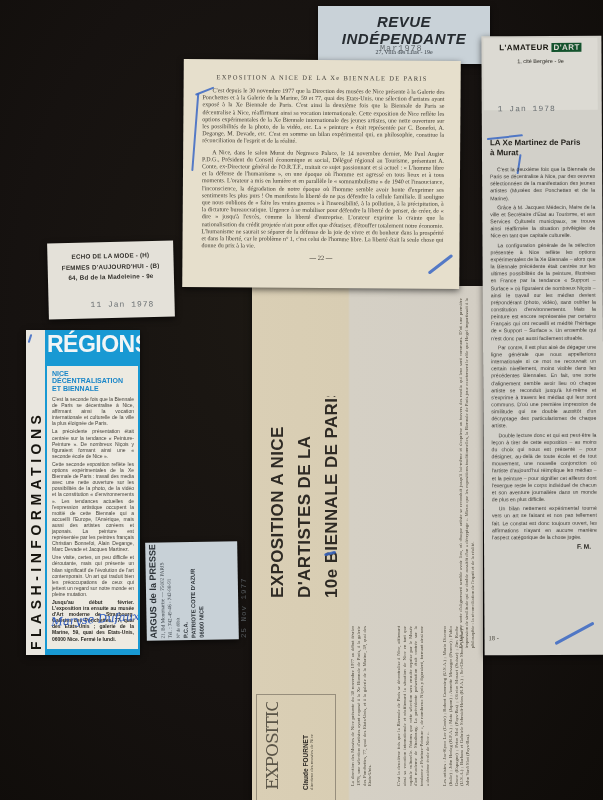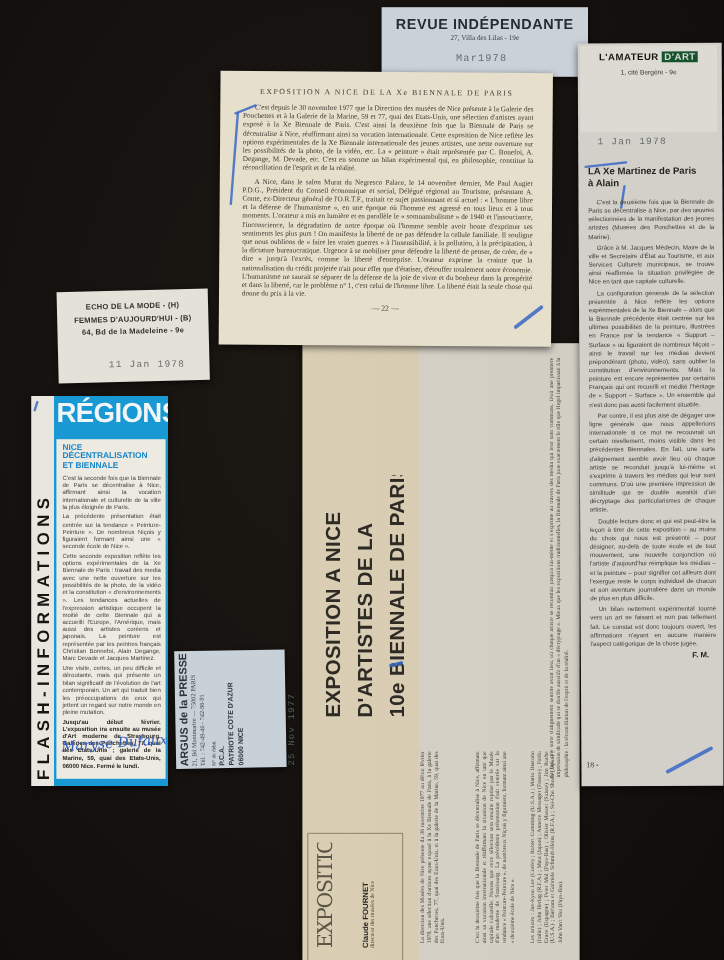--- a/index.html
+++ b/index.html
@@ -28,21 +28,21 @@
   .revart{left:183px;top:60px;width:277px;height:228px;background:#e6dfcc;transform:rotate(.4deg);
     padding:0;color:#3b372e;}
   .revart .tt{margin-top:14px;text-align:center;font-size:6.5px;letter-spacing:1.3px;color:#44403a;}
   .revart .bd{margin:7px 16px 0 19px;font-size:6px;line-height:7.2px;}
   .revart .bd p{text-indent:10px;margin-bottom:4px;}
   .revart .pg{text-align:center;font-size:6.5px;margin-top:2px;color:#45413a;}
 
   
   .revlab{left:318px;top:6px;width:172px;height:58px;background:#c9d2d8;color:#272c31;}
   .revlab .t1{margin-top:7px;text-align:center;font-family:"Liberation Sans",sans-serif;
-    font-weight:700;font-size:12px;letter-spacing:.5px;}
+    font-weight:700;font-size:15px;letter-spacing:.5px;font-style:italic;}
   .revlab .t2{margin-top:2px;text-align:center;font-size:6px;color:#394047;}
 
   
   .amateur{left:483px;top:36px;width:120px;height:619px;background:#d2d0c9;transform:rotate(-.3deg);
     font-family:"Liberation Sans",sans-serif;color:#3c3a35;}
   .amateur .lab{position:absolute;left:2px;top:2px;width:114px;height:72px;background:#dcdad3;}
   .amateur .mh{position:absolute;left:0;top:7px;width:118px;text-align:center;font-weight:800;
     font-size:8px;letter-spacing:.4px;color:#17150f;}
   .amateur .mh .inv{background:#14532d;color:#dcdad3;padding:0 2px;}
   .amateur .ad{position:absolute;left:0;top:22px;width:118px;text-align:center;font-size:5.5px;color:#33312b;}
@@ -128,24 +128,24 @@
     <div class="pen" style="left:243px;top:202px;width:30px;height:2.6px;transform:rotate(-38deg);"></div>
   </div>
 
   <div class="paper amateur">
     <div class="lab"></div>
     <div class="mh">
       <span>L'AMATEUR</span>
       <span class="inv">D'ART</span>
     </div>
     <div class="ad">1, cité Bergère  -  9e</div>
-    <div class="stamp" style="position:absolute;left:16px;top:78px;font-size:8px;">1 Jan 1978</div>
+    <div class="stamp" style="position:absolute;left:16px;top:68px;font-size:8px;">1 Jan 1978</div>
     <div class="hd">
       <div>LA Xe Martinez de Paris</div>
-      <div>à Alain</div>
+      <div>à Murat</div>
     </div>
     <div class="pen" style="left:5px;top:100px;width:36px;height:2px;transform:rotate(-6deg);"></div>
     <div class="pen" style="left:36px;top:118px;width:1.8px;height:20px;transform:rotate(9deg);"></div>
     <div class="bd just">
       <p>C'est la deuxième fois que la Biennale de Paris se décentralise à Nice, par des œuvres sélectionnées de la manifestation des jeunes artistes (Musées des Ponchettes et de la Marine).</p>
       <p>Grâce à M. Jacques Médecin, Maire de la ville et Secrétaire d'État au Tourisme, et aux Services Culturels municipaux, se trouve ainsi réaffirmée la situation privilégiée de Nice en tant que capitale culturelle.</p>
       <p>La configuration générale de la sélection présentée à Nice reflète les options expérimentales de la Xe Biennale – alors que la Biennale précédente était centrée sur les ultimes possibilités de la peinture, illustrées en France par la tendance « Support – Surface » où figuraient de nombreux Niçois – ainsi le travail sur les médias devient prépondérant (photo, vidéo), sans oublier la constitution d'environnements. Mais la peinture est encore représentée par certains Français qui ont recueilli et médité l'héritage de « Support – Surface ». Un ensemble qui n'est donc pas aussi facilement situable.</p>
       <p>Par contre, il est plus aisé de dégager une ligne générale que nous appellerions internationale si ce mot ne recouvrait un certain nivellement, moins visible dans les précédentes Biennales. En fait, une sorte d'alignement semble avoir lieu où chaque artiste se reconduit jusqu'à lui-même et s'exprime à travers les médias qui leur sont communs. D'où une première impression de similitude qui se double aussitôt d'un décryptage des particularismes de chaque artiste.</p>
       <p>Double lecture donc et qui est peut-être la leçon à tirer de cette exposition – au moins du choix qui nous est présenté – pour désigner, au-delà de toute école et de tout mouvement, une nouvelle conjonction où l'artiste d'aujourd'hui réimplique les médias – et la peinture – pour signifier cet ailleurs dont l'exergue reste le corps individuel de chacun et son aventure journalière dans un monde de plus en plus difficile.</p>
       <p>Un bilan nettement expérimental tourné vers un art se faisant et non pas tellement fait. Le constat est donc toujours ouvert, les affirmations n'ayant en aucune manière l'aspect catégorique de la chose jugée.</p>

